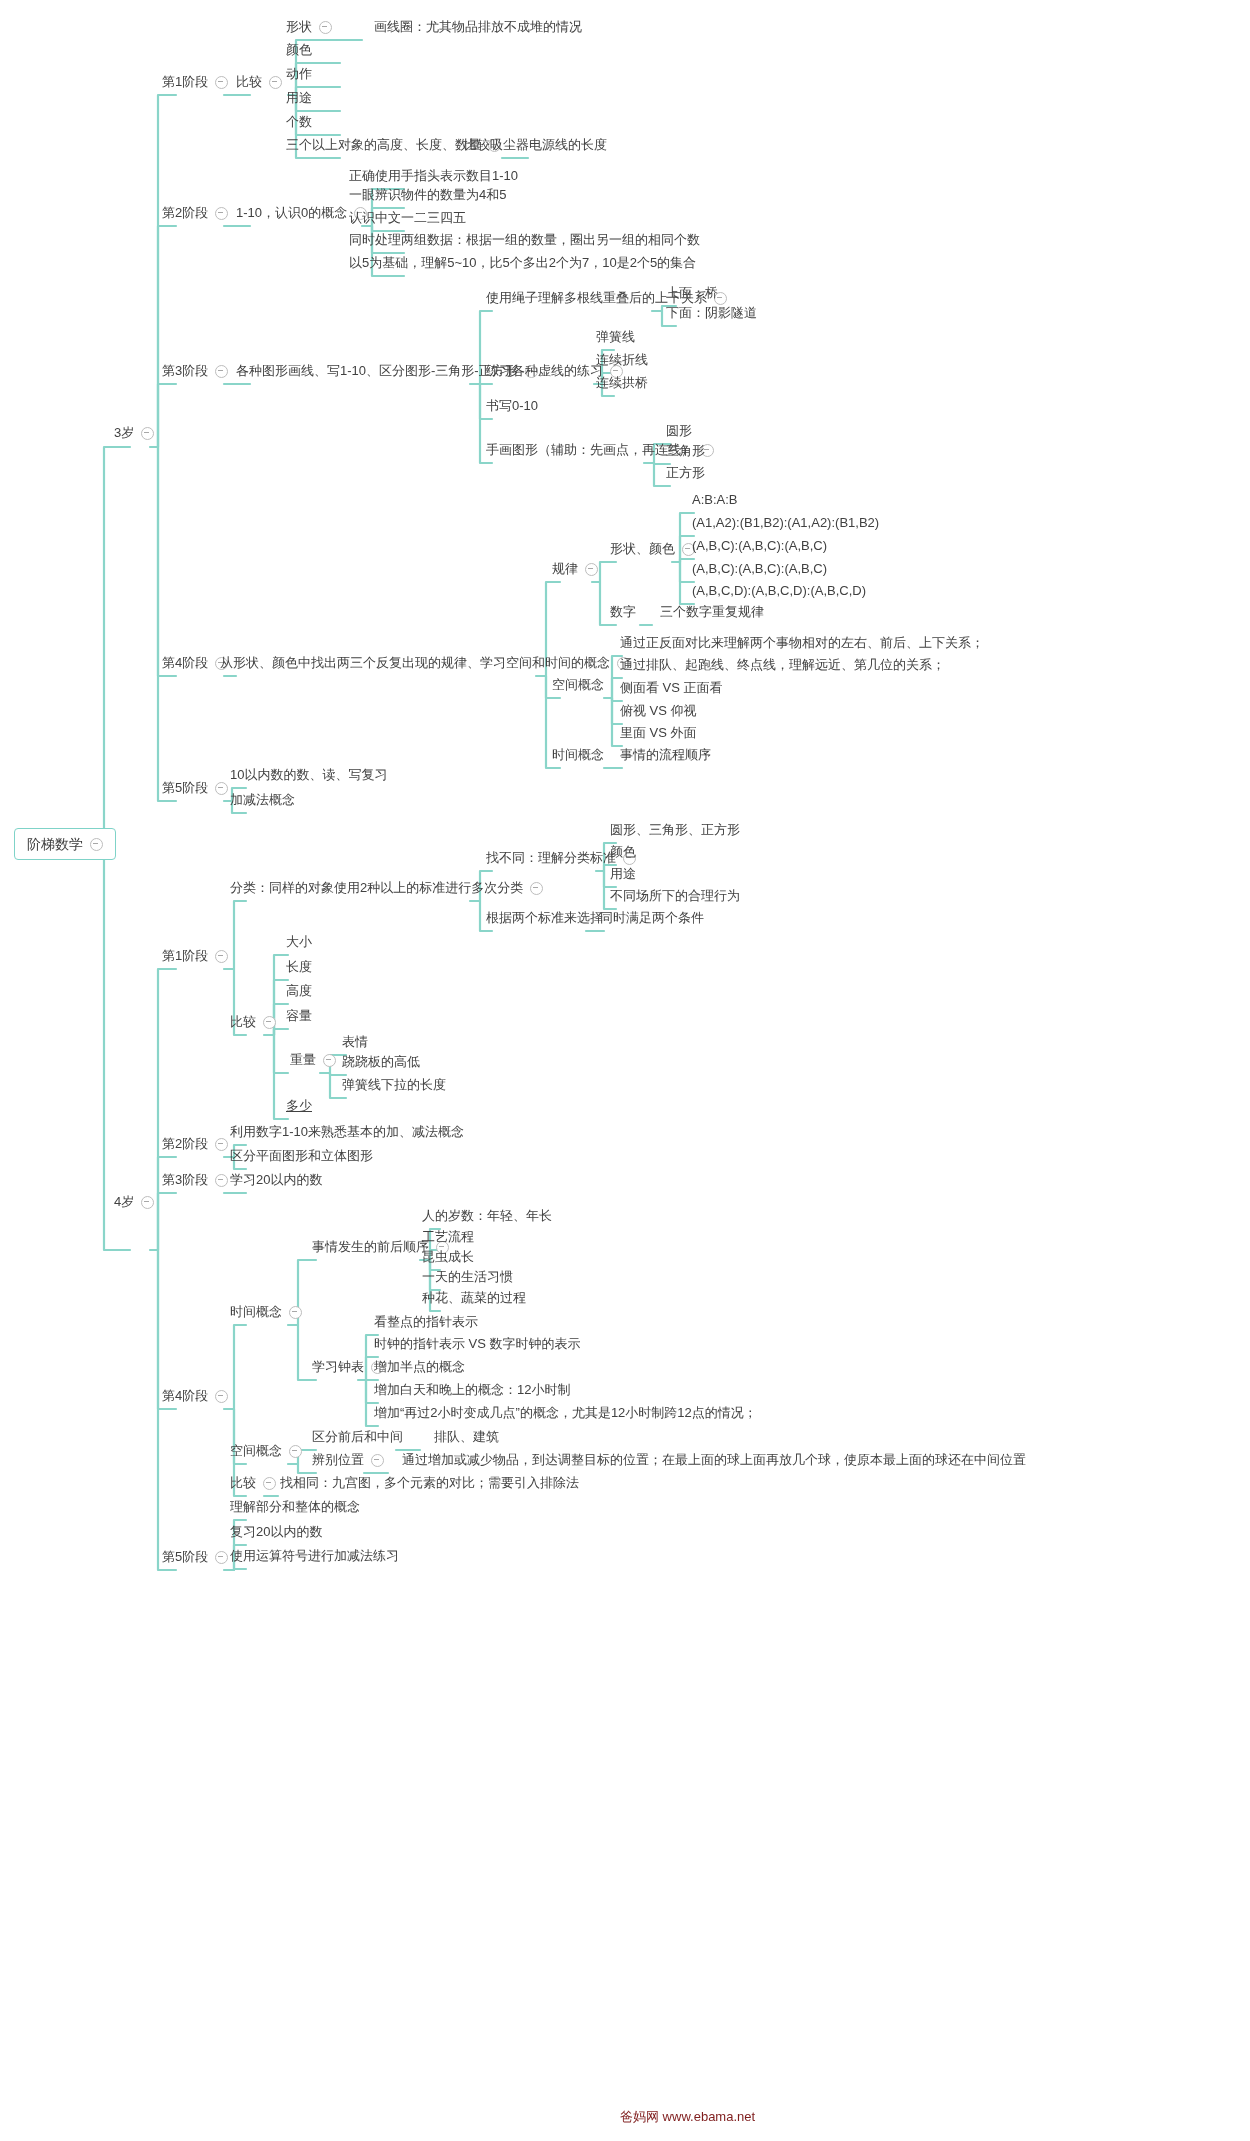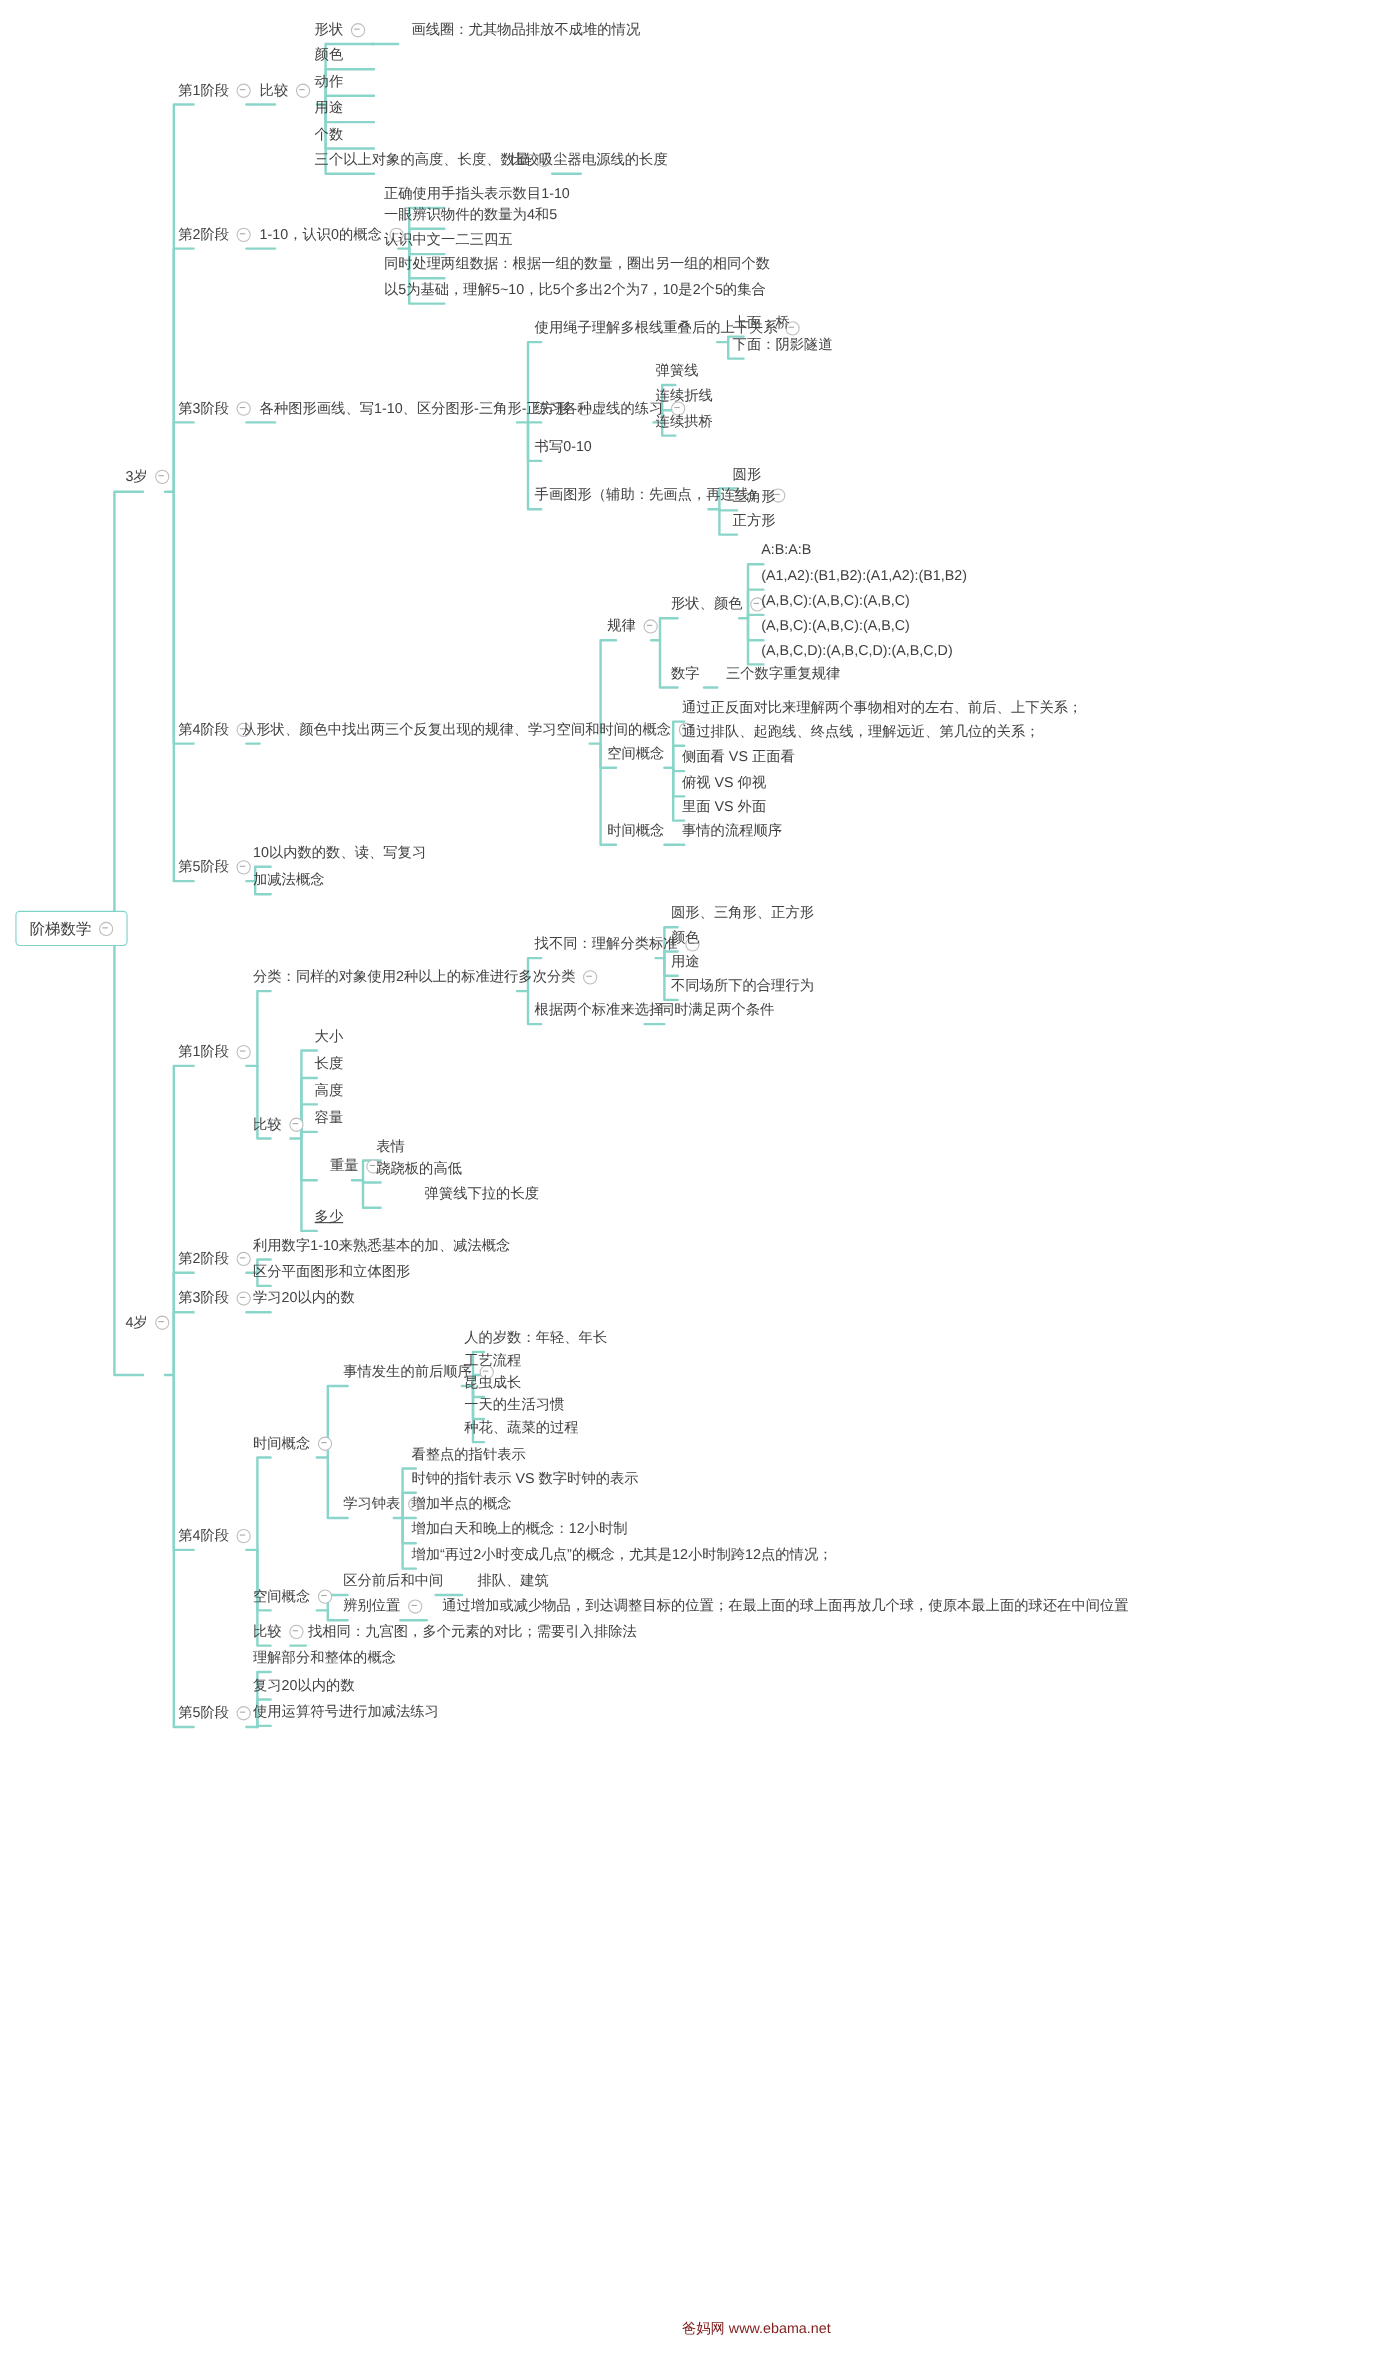--- a/index.html
+++ b/index.html
@@ -551,37 +551,37 @@
     <div class="node" style="left: 282px; top: 981px;">
       <div class="node-row">
         <span>高度</span>
       </div>
     </div>
     <div class="node" style="left: 282px; top: 1006px;">
       <div class="node-row">
         <span>容量</span>
       </div>
     </div>
-    <div class="node" style="left: 296px; top: 1050px;">
+    <div class="node" style="left: 286px; top: 1050px;">
       <div class="node-row">
         <span>重量</span>
         <span class="toggle"></span>
       </div>
     </div>
     <div class="node" style="left: 338px; top: 1032px;">
       <div class="node-row">
         <span>表情</span>
       </div>
     </div>
     <div class="node" style="left: 338px; top: 1052px;">
       <div class="node-row">
         <span>跷跷板的高低</span>
       </div>
     </div>
-    <div class="node" style="left: 338px; top: 1075px; margin-left: 44px;">
+    <div class="node" style="left: 338px; top: 1075px;">
       <div class="node-row">
         <span>弹簧线下拉的长度</span>
       </div>
     </div>
     <div class="node" style="left: 282px; top: 1096px; text-decoration: underline;">
       <div class="node-row">
         <span>多少</span>
       </div>
     </div>
     <div class="node" style="left: 158px; top: 1134px;">

